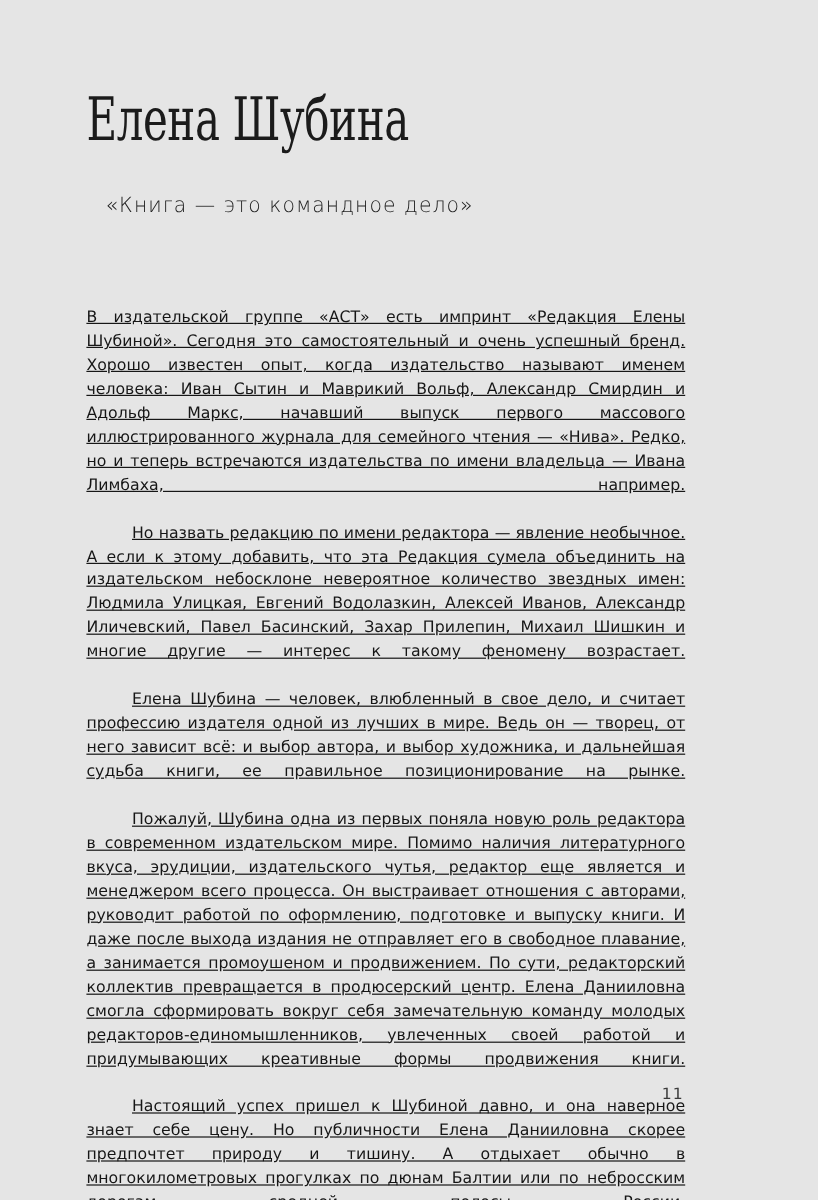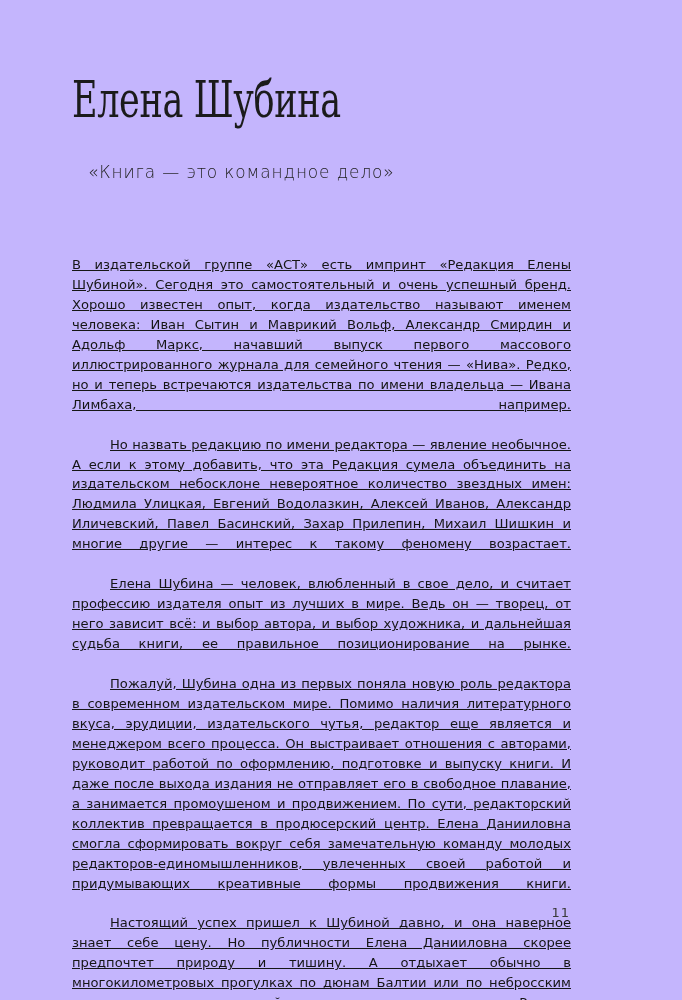--- a/index.html
+++ b/index.html
@@ -101,30 +101,30 @@
     font-family: "DejaVu Sans", "Liberation Sans", sans-serif;
     font-size: 13px;
     line-height: 16px;
     color: #3a3a3a;
     letter-spacing: 1px;
   }
 </style>
 </head>
 <body>
 
-<div class="page" style="background: #c4b5fd;">
+<div class="page" style="background: #e5e5e5;">
 
   <div class="title-block">
     <h1 class="chapter-title">Елена Шубина</h1>
     <p class="chapter-subtitle">«Книга — это командное дело»</p>
   </div>
 
   <div class="body-text" style="color: rgb(22, 22, 22);">
       <p class="first">В издательской группе «АСТ» есть импринт «Редакция Елены Шубиной». Сегодня это самостоятельный и очень успешный бренд. Хорошо известен опыт, когда издательство называют именем человека: Иван Сытин и Маврикий Вольф, Александр Смирдин и Адольф Маркс, начавший выпуск первого массового иллюстрированного журнала для семейного чтения — «Нива». Редко, но и теперь встречаются издательства по имени владельца — Ивана Лимбаха, например.</p>
       <p>Но назвать редакцию по имени редактора — явление необычное. А если к этому добавить, что эта Редакция сумела объединить на издательском небосклоне невероятное количество звездных имен: Людмила Улицкая, Евгений Водолазкин, Алексей Иванов, Александр Иличевский, Павел Басинский, Захар Прилепин, Михаил Шишкин и многие другие — интерес к такому феномену возрастает.</p>
-      <p>Елена Шубина — человек, влюбленный в свое дело, и считает профессию издателя опыт из лучших в мире. Ведь он — творец, от него зависит всё: и выбор автора, и выбор художника, и дальнейшая судьба книги, ее правильное позиционирование на рынке.</p>
+      <p>Елена Шубина — человек, влюбленный в свое дело, и считает профессию издателя одной из лучших в мире. Ведь он — творец, от него зависит всё: и выбор автора, и выбор художника, и дальнейшая судьба книги, ее правильное позиционирование на рынке.</p>
       <p>Пожалуй, Шубина одна из первых поняла новую роль редактора в современном издательском мире. Помимо наличия литературного вкуса, эрудиции, издательского чутья, редактор еще является и менеджером всего процесса. Он выстраивает отношения с авторами, руководит работой по оформлению, подготовке и выпуску книги. И даже после выхода издания не отправляет его в свободное плавание, а занимается промоушеном и продвижением. По сути, редакторский коллектив превращается в продюсерский центр. Елена Данииловна смогла сформировать вокруг себя замечательную команду молодых редакторов-единомышленников, увлеченных своей работой и придумывающих креативные формы продвижения книги.</p>
       <p>Настоящий успех пришел к Шубиной давно, и она наверное знает себе цену. Но публичности Елена Данииловна скорее предпочтет природу и тишину. А отдыхает обычно в многокилометровых прогулках по дюнам Балтии или по небросским дорогам средней полосы России.</p>
     </div>
 
   <div class="folio">11</div>
 
 </div>
 
 </body></html>

